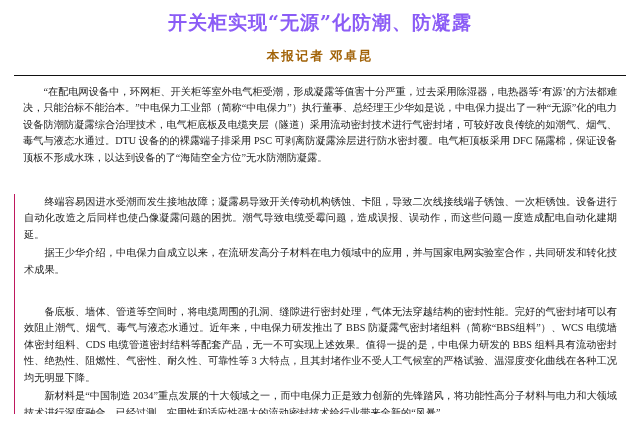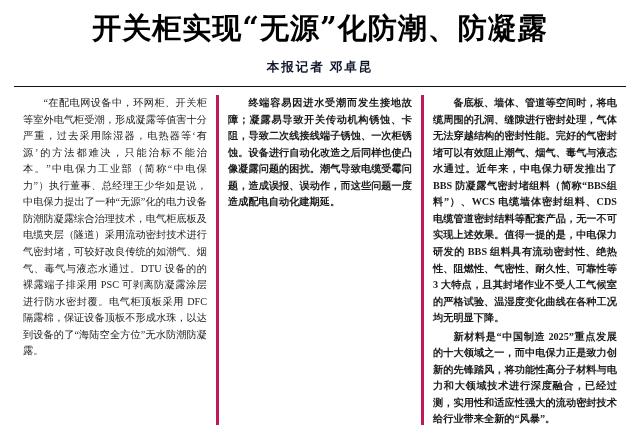--- a/index.html
+++ b/index.html
@@ -18,63 +18,63 @@
     position: relative;
     width: 640px;
     height: 436px;
     box-sizing: border-box;
     padding: 6px 14px 0 14px;
   }
   .headline {
     text-align: center;
     font-family: "DejaVu Serif", "Liberation Serif", serif;
     font-weight: bold;
-    font-size: 29px;
+    font-size: 19px;
     letter-spacing: 1px;
     line-height: 1.15;
     margin: 6px 0 2px 0;
-    color: #000000;
+    color: #8b5cf6;
     white-space: nowrap;
   }
   .byline-wrap {
     margin-top: 14px;
     display: flex;
     justify-content: center;
     align-items: center;
   }
   .byline {
     font-size: 12.5px;
     font-weight: bold;
     letter-spacing: 2px;
-    color: #0f172a;
+    color: #a16207;
   }
   .rule {
     margin-top: 10px;
     border-top: 1px solid #111;
     width: 100%;
   }
   .columns {
     display: flex;
     margin-top: 8px;
     height: 330px;
     overflow: hidden;
+    flex-direction: column;
   }
   .col {
     flex: 1 1 0;
     padding: 0 9px;
     font-size: 10.2px;
     line-height: 1.62;
     text-align: justify;
     color: #1b1b1b;
     overflow: hidden;
     position: relative;
   }
   .col + .col {
-    border-left: 3px solid #be185d;
-    font-weight: bold;
+    border-left: 1px solid #be185d;
   }
   .col p {
     margin: 0 0 2px 0;
     text-indent: 2em;
   }
 </style>
 </head>
 <body>
 
 <div class="page">
@@ -88,21 +88,22 @@
   <div class="rule"></div>
 
   <div class="columns">
 
     <div class="col">
       <p>“在配电网设备中，环网柜、开关柜等室外电气柜受潮，形成凝露等值害十分严重，过去采用除湿器，电热器等‘有源’的方法都难决，只能治标不能治本。”中电保力工业部（简称“中电保力”）执行董事、总经理王少华如是说，中电保力提出了一种“无源”化的电力设备防潮防凝露综合治理技术，电气柜底板及电缆夹层（隧道）采用流动密封技术进行气密封堵，可较好改良传统的如潮气、烟气、毒气与液态水通过。DTU 设备的的裸露端子排采用 PSC 可剥离防凝露涂层进行防水密封覆。电气柜顶板采用 DFC 隔露棉，保证设备顶板不形成水珠，以达到设备的了“海陆空全方位”无水防潮防凝露。</p>
     </div>
 
     <div class="col">
       <p>终端容易因进水受潮而发生接地故障；凝露易导致开关传动机构锈蚀、卡阻，导致二次线接线端子锈蚀、一次柜锈蚀。设备进行自动化改造之后同样也使凸像凝露问题的困扰。潮气导致电缆受霉问题，造成误报、误动作，而这些问题一度造成配电自动化建期延。</p>
+      <p>据王少华介绍，中电保力自成立以来，在流研发高分子材料在电力领域中的应用，并与国家电网实验室合作，共同研发和转化技术成果。</p>
     </div>
 
     <div class="col">
       <p>备底板、墙体、管道等空间时，将电缆周围的孔洞、缝隙进行密封处理，气体无法穿越结构的密封性能。完好的气密封堵可以有效阻止潮气、烟气、毒气与液态水通过。近年来，中电保力研发推出了 BBS 防凝露气密封堵组料（简称“BBS组料”）、WCS 电缆墙体密封组料、CDS 电缆管道密封结料等配套产品，无一不可实现上述效果。值得一提的是，中电保力研发的 BBS 组料具有流动密封性、绝热性、阻燃性、气密性、耐久性、可靠性等 3 大特点，且其封堵作业不受人工气候室的严格试验、温湿度变化曲线在各种工况均无明显下降。</p>
-      <p>新材料是“中国制造 2025”重点发展的十大领域之一，而中电保力正是致力创新的先锋踏风，将功能性高分子材料与电力和大领域技术进行深度融合，已经过测，实用性和适应性强大的流动密封技术给行业带来全新的“风暴”。</p>
+      <p>新材料是“中国制造 2034”重点发展的十大领域之一，而中电保力正是致力创新的先锋踏风，将功能性高分子材料与电力和大领域技术进行深度融合，已经过测，实用性和适应性强大的流动密封技术给行业带来全新的“风暴”。</p>
     </div>
 
   </div>
 </div>
 
 </body></html>

